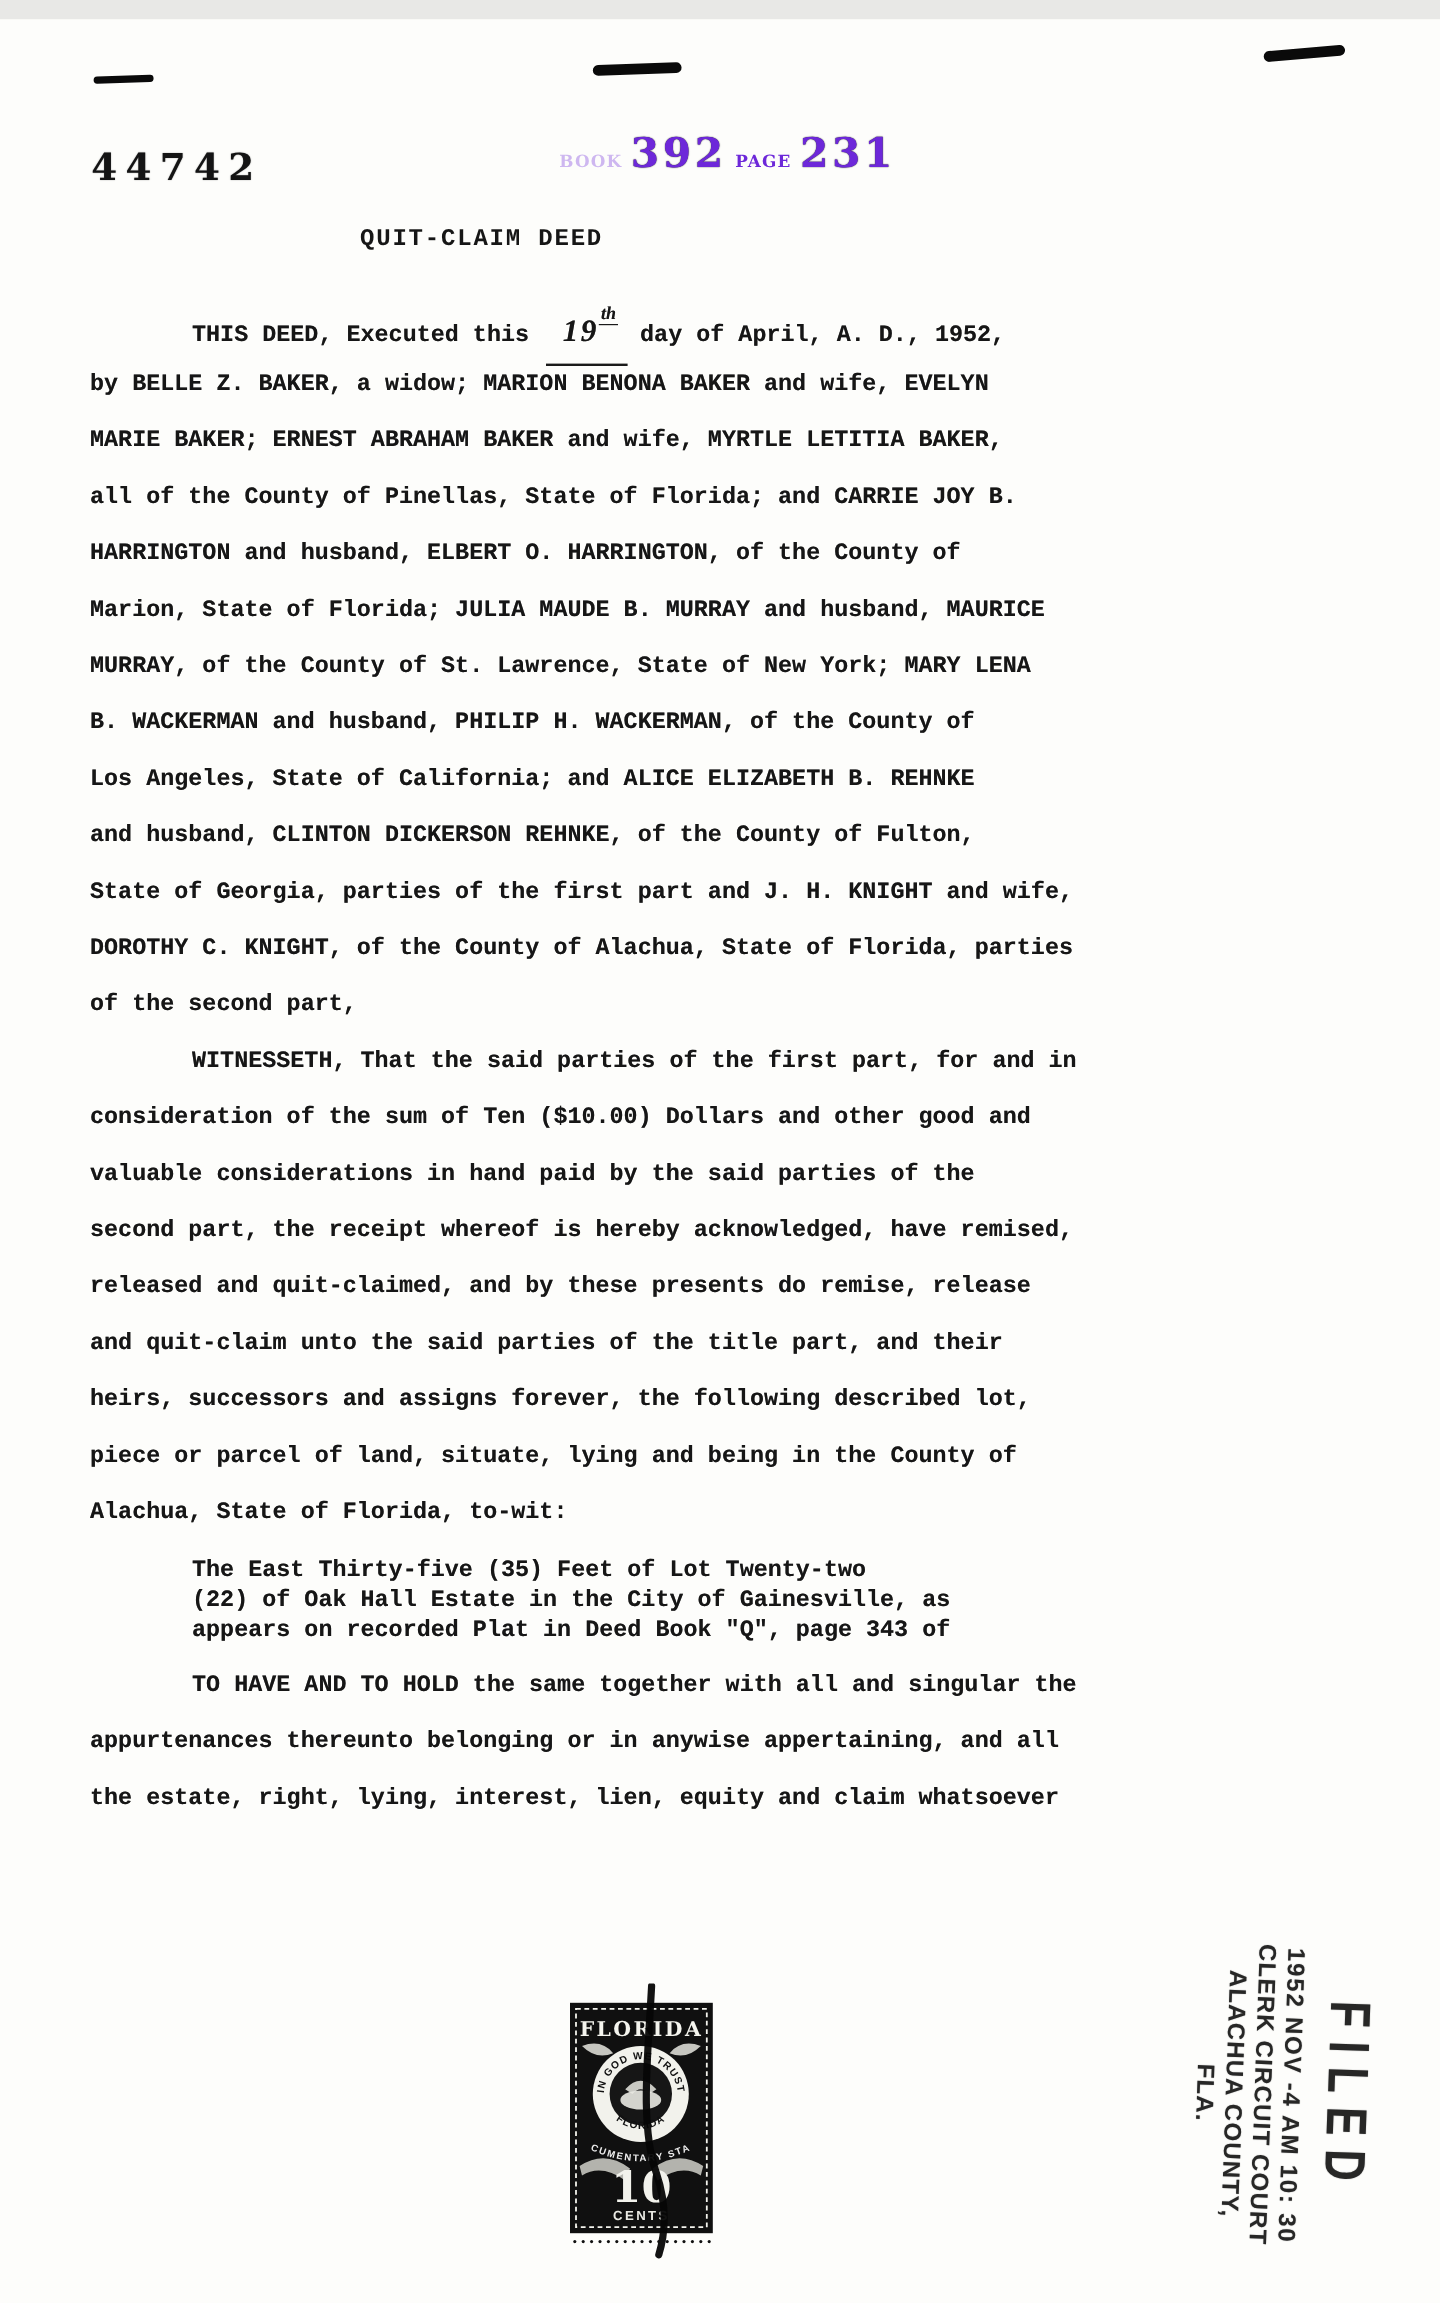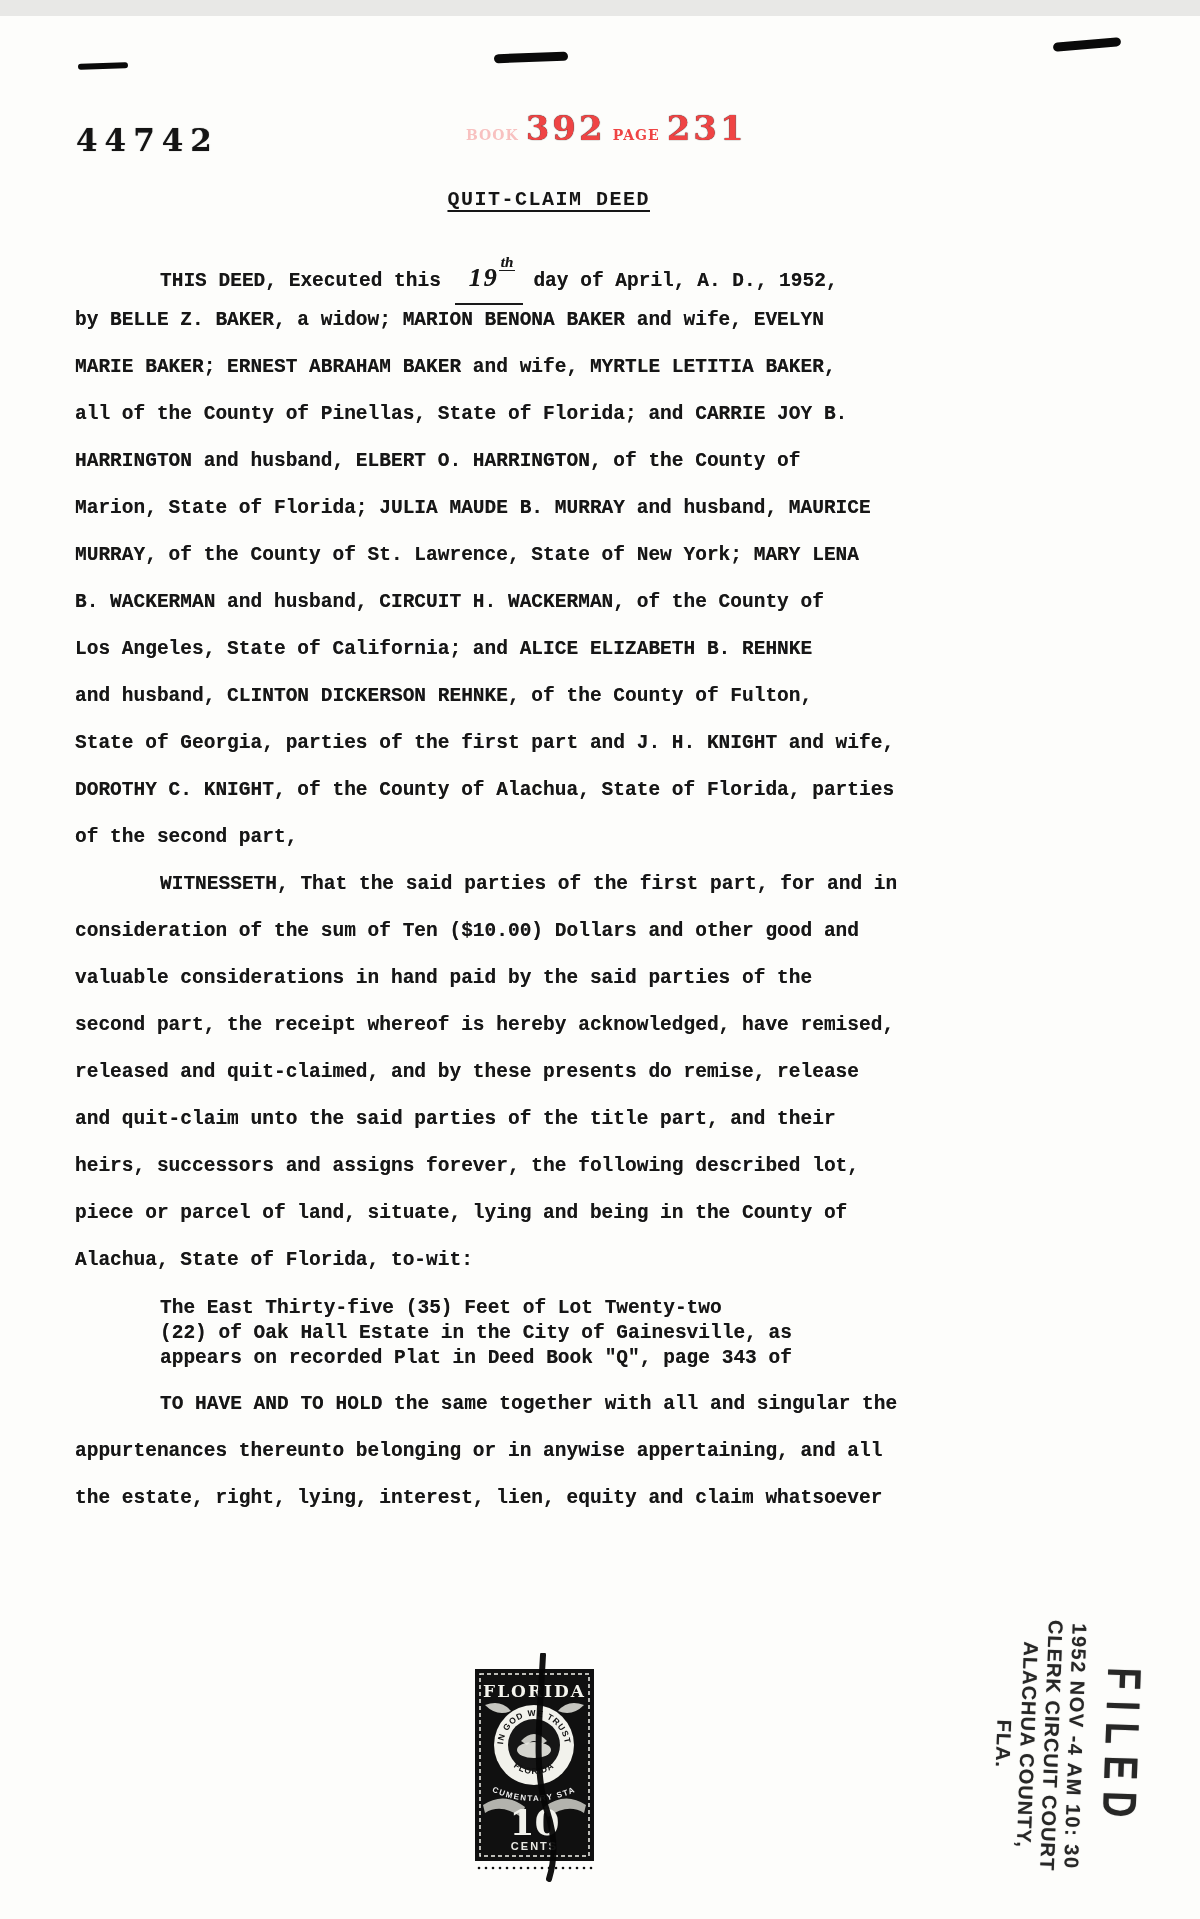--- a/index.html
+++ b/index.html
@@ -15,30 +15,30 @@
   .mark-right{left:1053px;top:24px;width:68px;height:9px;transform:rotate(-5deg);border-radius:5px;}
 
   .instrument{
     position:absolute;left:76px;top:106px;
     font-family:"DejaVu Serif","Liberation Serif",serif;font-weight:bold;
     font-size:31px;letter-spacing:7px;color:#141414;
     text-shadow:0 0 1px rgba(20,20,20,.55);
   }
   .rec-stamp{
     position:absolute;left:466px;top:92px;display:flex;align-items:baseline;gap:7px;
-    font-family:"DejaVu Serif","Liberation Serif",serif;font-weight:bold;color:#ef4444;
+    font-family:"DejaVu Serif","Liberation Serif",serif;font-weight:bold;color:#6d28d9;
     filter:blur(.3px);
   }
   .rec-stamp .small{font-size:14px;letter-spacing:1px;}
   .rec-stamp .faded{opacity:.32;}
   .rec-stamp .big{font-size:34px;letter-spacing:3px;text-shadow:0 0 1px #000;}
   .title{
-    position:absolute;left:300px;top:172px;width:350px;text-align:right;
+    position:absolute;left:300px;top:172px;width:350px;text-align:left;
     font-size:20px;font-weight:700;letter-spacing:1.5px;
-    text-decoration:underline;text-decoration-thickness:2px;text-underline-offset:5px;
+    text-decoration-thickness:2px;text-underline-offset:5px;
   }
 
   .body-text{
     position:absolute;left:75px;top:234px;width:1060px;
     font-size:19.5px;font-weight:700;white-space:nowrap;
     text-shadow:0 0 .5px rgba(10,10,10,.55);
   }
   .dline{line-height:47px;height:47px;}
   .indent{padding-left:85px;}
   .desc-block{margin-top:12px;margin-left:85px;line-height:25px;}
@@ -99,21 +99,21 @@
     <div class="dline indent">
       <span>THIS DEED, Executed this</span><span class="hw-slot"><span class="hw-num">19</span><sup class="hw-sup">th</sup></span><span>day of April, A. D., 1952,</span>
     </div>
 
     <div class="dline">by BELLE Z. BAKER, a widow; MARION BENONA BAKER and wife, EVELYN</div>
     <div class="dline">MARIE BAKER; ERNEST ABRAHAM BAKER and wife, MYRTLE LETITIA BAKER,</div>
     <div class="dline">all of the County of Pinellas, State of Florida; and CARRIE JOY B.</div>
     <div class="dline">HARRINGTON and husband, ELBERT O. HARRINGTON, of the County of</div>
     <div class="dline">Marion, State of Florida; JULIA MAUDE B. MURRAY and husband, MAURICE</div>
     <div class="dline">MURRAY, of the County of St. Lawrence, State of New York; MARY LENA</div>
-    <div class="dline">B. WACKERMAN and husband, CIRCUIT H. WACKERMAN, of the County of</div>
+    <div class="dline">B. WACKERMAN and husband, PHILIP H. WACKERMAN, of the County of</div>
     <div class="dline">Los Angeles, State of California; and ALICE ELIZABETH B. REHNKE</div>
     <div class="dline">and husband, CLINTON DICKERSON REHNKE, of the County of Fulton,</div>
     <div class="dline">State of Georgia, parties of the first part and J. H. KNIGHT and wife,</div>
     <div class="dline">DOROTHY C. KNIGHT, of the County of Alachua, State of Florida, parties</div>
     <div class="dline">of the second part,</div>
 
     <div class="dline indent">WITNESSETH, That the said parties of the first part, for and in</div>
     <div class="dline">consideration of the sum of Ten ($10.00) Dollars and other good and</div>
     <div class="dline">valuable considerations in hand paid by the said parties of the</div>
     <div class="dline">second part, the receipt whereof is hereby acknowledged, have remised,</div>

